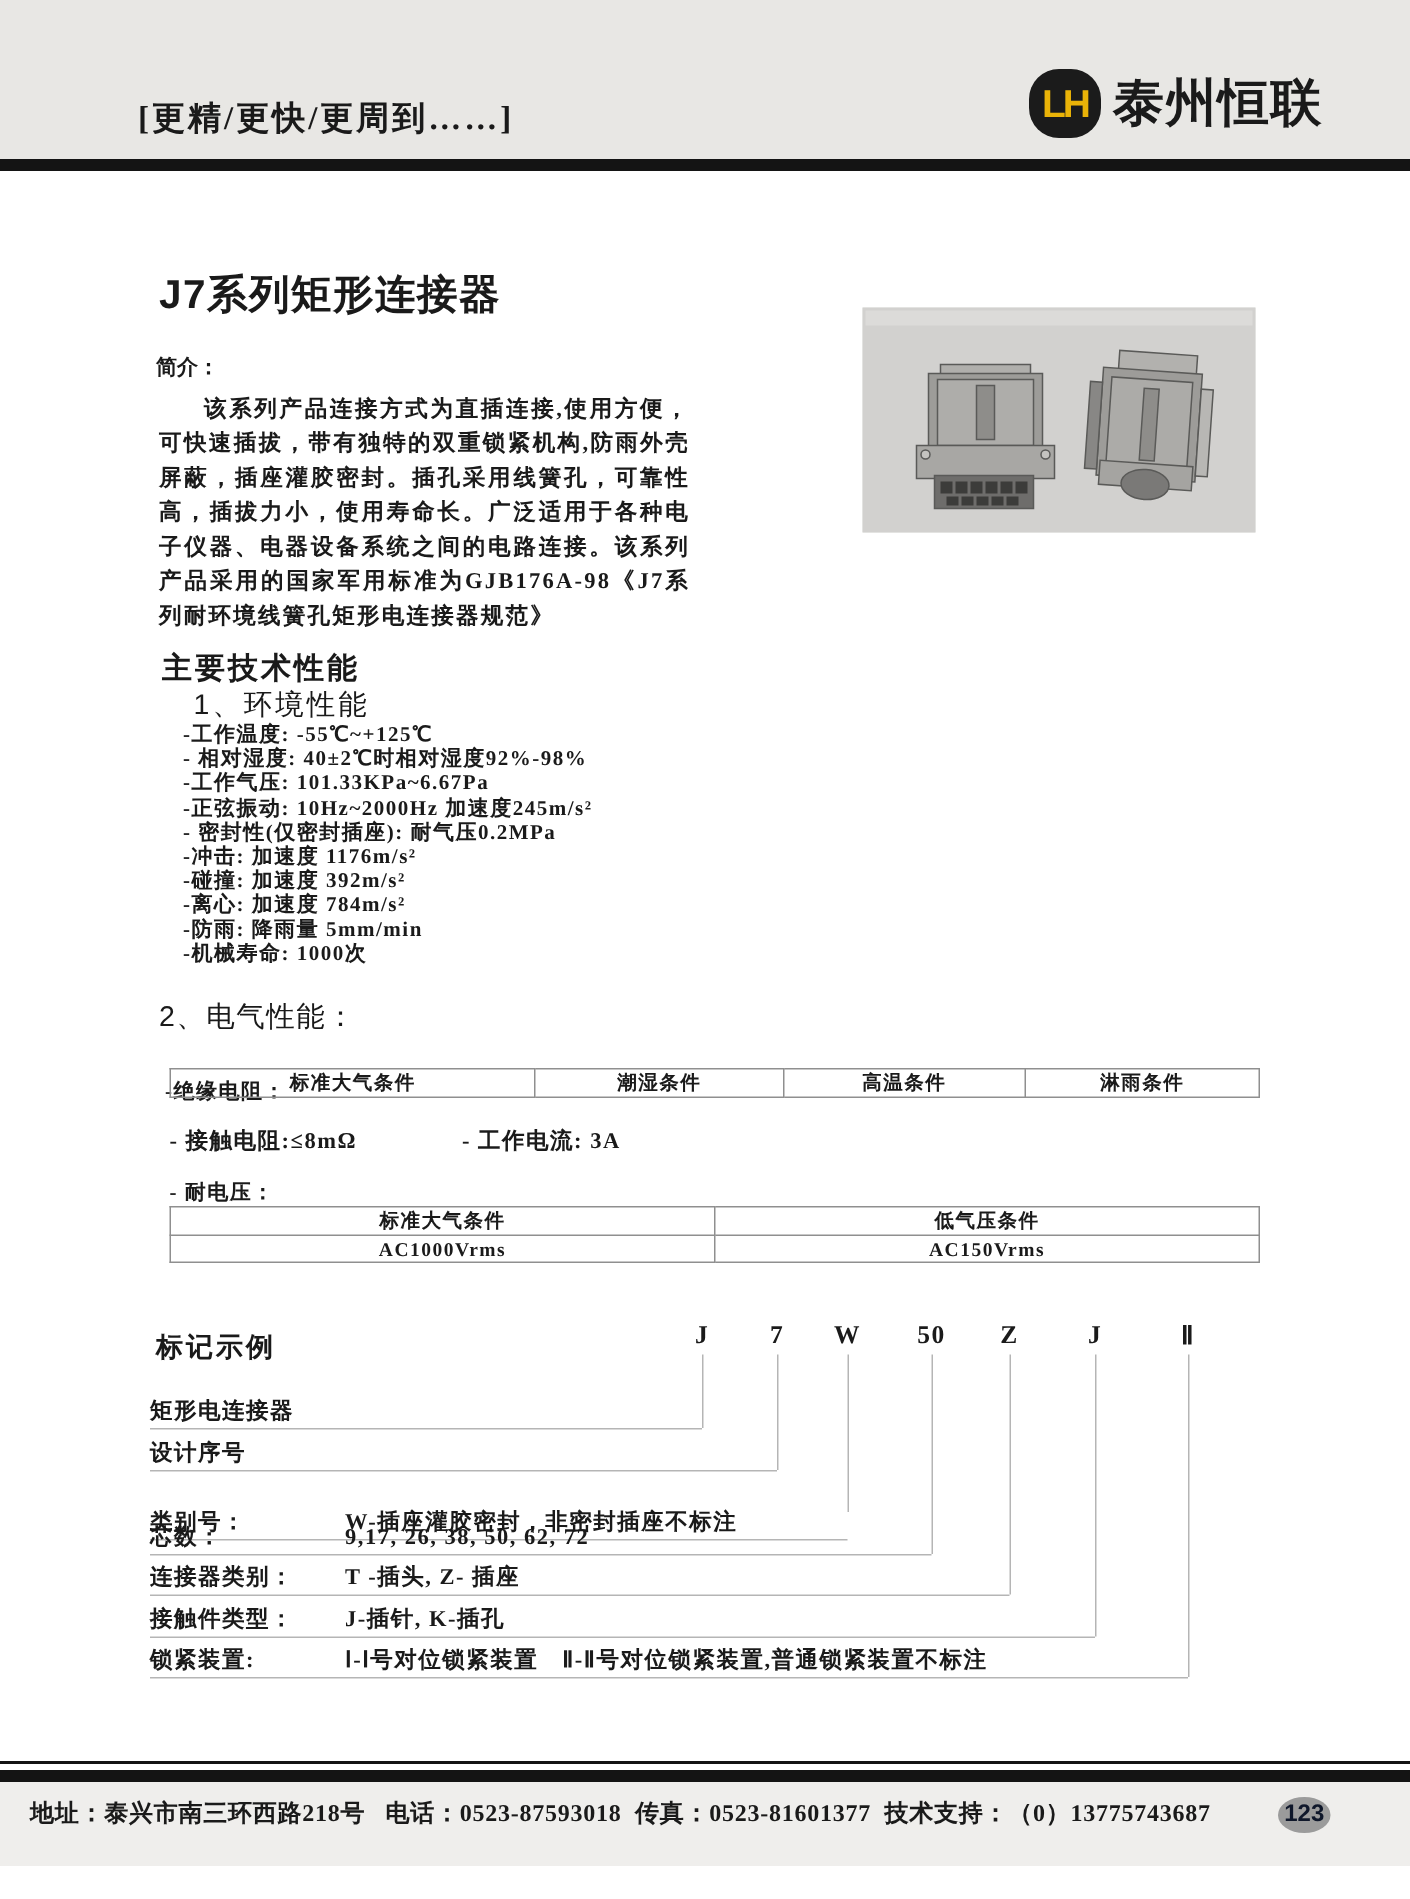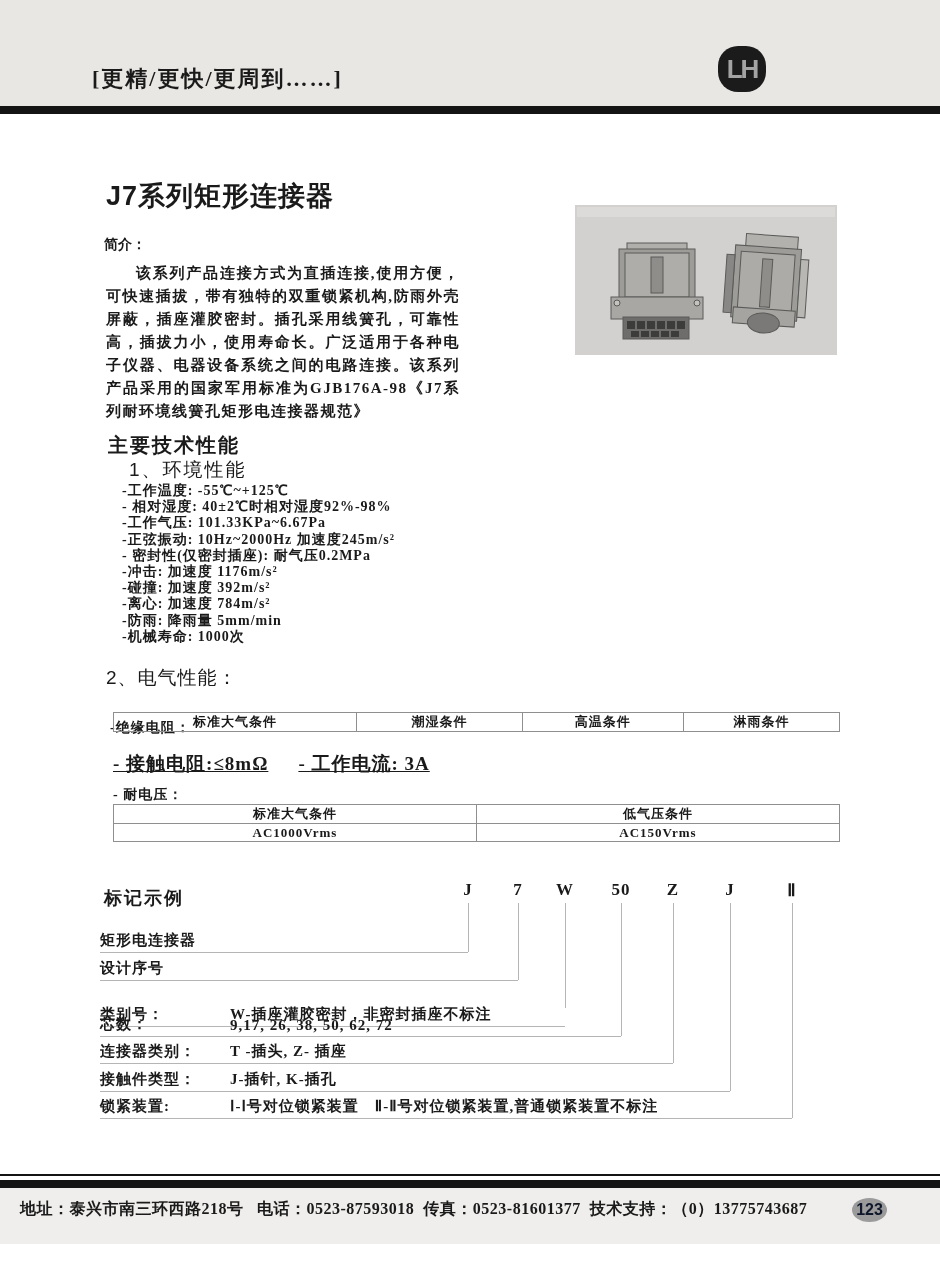--- a/index.html
+++ b/index.html
@@ -4,42 +4,42 @@
 <style>
   html,body{margin:0;padding:0;background:#ffffff;}
   .page{position:relative;width:940px;height:1266px;background:#ffffff;overflow:hidden;
         font-family:"Liberation Serif", serif;color:#1a1a1a;}
   .abs{position:absolute;}
   
   .header-band{left:0;top:0;width:940px;height:106px;background:#e8e7e4;}
   .bar{left:0;width:940px;background:#141414;}
   .slogan{left:92px;top:64px;font-size:22px;font-weight:700;letter-spacing:2px;}
   .brand{left:686px;top:46px;display:flex;align-items:center;gap:8px;}
-  .logo-mark{width:48px;height:46px;background:#1b1b1b;border-radius:20px;color:#a3a3a3;
+  .logo-mark{width:48px;height:46px;background:#1b1b1b;border-radius:20px;color:#eab308;
              display:flex;align-items:center;justify-content:center;
-             font-family:"Liberation Sans", sans-serif;font-weight:700;font-size:26px;letter-spacing:-2px;margin-left:32px;}
+             font-family:"Liberation Sans", sans-serif;font-weight:700;font-size:26px;letter-spacing:-2px;}
   .brand-name{font-family:"Liberation Sans", sans-serif;font-weight:700;font-size:34px;letter-spacing:1px;}
   
   .doc-title{left:106px;top:178px;font-family:"Liberation Sans", sans-serif;font-weight:700;font-size:27px;letter-spacing:1px;}
   .h-intro{left:104px;top:236px;font-family:"Liberation Sans", sans-serif;font-weight:700;font-size:14px;}
   .intro-body{left:106px;top:262px;width:354px;font-size:15px;line-height:23px;font-weight:600;
               text-align:justify;text-indent:2em;letter-spacing:1.5px;}
   
   .photo{left:575px;top:205px;width:262px;height:150px;background:#d2d1cf;}
   
   .h-tech{left:108px;top:432px;font-family:"Liberation Sans", sans-serif;font-weight:700;font-size:20px;letter-spacing:2px;}
   .h-env{left:106px;top:457px;font-family:"Liberation Sans", sans-serif;font-weight:500;font-size:19px;letter-spacing:2px;margin-left:23px;}
   .env-list{left:122px;top:483px;font-size:14px;font-weight:600;letter-spacing:1px;}
   .env-list div{height:16.2px;line-height:16.2px;}
   .h-elec{left:106px;top:665px;font-family:"Liberation Sans", sans-serif;font-weight:500;font-size:19px;letter-spacing:1px;}
   .lbl{font-size:14px;font-weight:700;letter-spacing:1px;}
   table.spec{border-collapse:collapse;width:727px;table-layout:fixed;}
   table.spec td{border:1px solid #8f8f8f;text-align:center;font-size:13px;font-weight:600;
                 height:17px;padding:0;letter-spacing:1px;}
-  .contact-row{left:113px;top:751px;font-size:19px;font-weight:700;display:flex;gap:30px;letter-spacing:1px;text-decoration:underline;}
+  .contact-row{left:113px;top:751px;font-size:15px;font-weight:700;display:flex;gap:70px;letter-spacing:1px;}
   
   .h-mark{left:104px;top:886px;font-family:"Liberation Sans", sans-serif;font-weight:700;font-size:18px;letter-spacing:2px;}
   .code-letter{top:880px;font-size:17px;font-weight:600;transform:translateX(-50%);letter-spacing:1px;}
   .vline{width:1px;background:#b5b5b5;}
   .mrow{border-bottom:1px solid #b5b5b5;height:22px;}
   .mrow .mlabel{position:absolute;left:0;bottom:2px;font-size:15px;font-weight:700;letter-spacing:1px;white-space:nowrap;}
   .mrow .mdesc{position:absolute;left:130px;bottom:2px;font-size:15px;font-weight:600;letter-spacing:1px;white-space:nowrap;}
   
   .footer-band{left:0;top:1188px;width:940px;height:56px;background:#efeeec;}
   .footer-text{left:20px;top:1199px;font-size:16px;font-weight:700;letter-spacing:0.5px;white-space:nowrap;}
@@ -49,20 +49,21 @@
 </style>
 </head>
 <body>
 
 <div class="page">
 
   <div class="abs header-band"></div>
   <div class="abs slogan">[更精/更快/更周到……]</div>
   <div class="abs brand">
     <div class="logo-mark">LH</div>
+    <div class="brand-name">泰州恒联</div>
   </div>
   <div class="abs bar" style="top:106px;height:8px;"></div>
 
   <div class="abs doc-title">J7系列矩形连接器</div>
   <div class="abs h-intro">简介：</div>
   <div class="abs intro-body">该系列产品连接方式为直插连接,使用方便，可快速插拔，带有独特的双重锁紧机构,防雨外壳屏蔽，插座灌胶密封。插孔采用线簧孔，可靠性高，插拔力小，使用寿命长。广泛适用于各种电子仪器、电器设备系统之间的电路连接。该系列产品采用的国家军用标准为GJB176A-98《J7系列耐环境线簧孔矩形电连接器规范》</div>
 
   <div class="abs photo">
     <svg width="262" height="150" viewBox="0 0 262 150">
       <rect x="0" y="0" width="262" height="150" fill="#d2d1cf"></rect>

